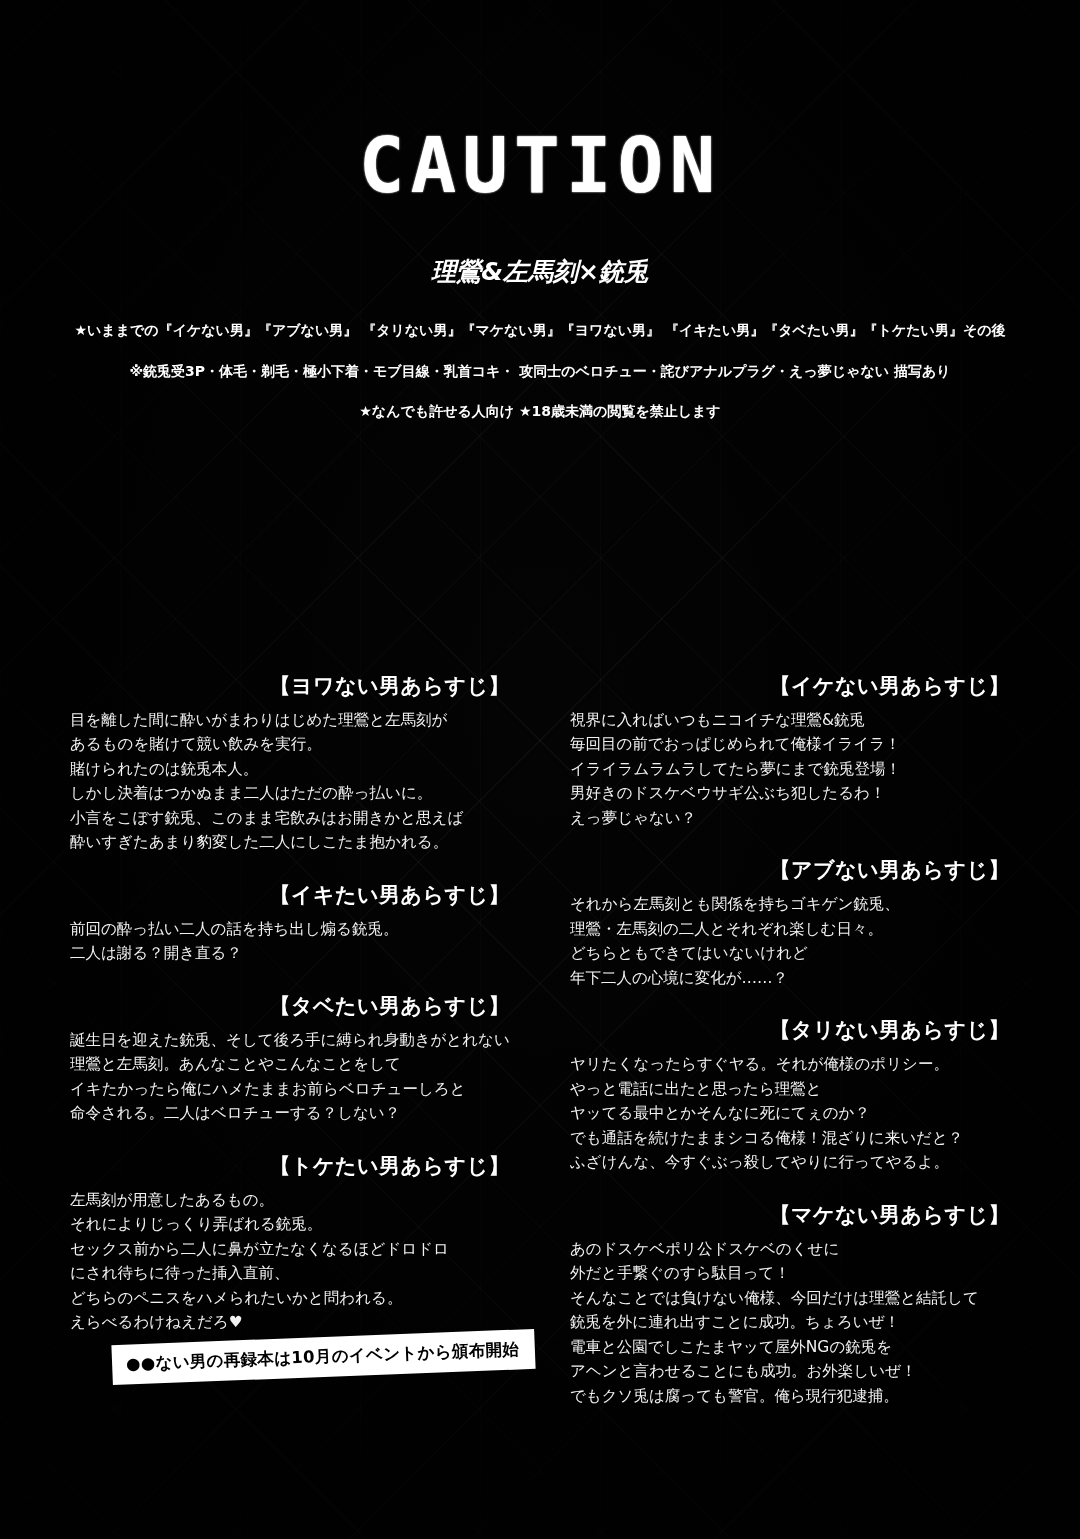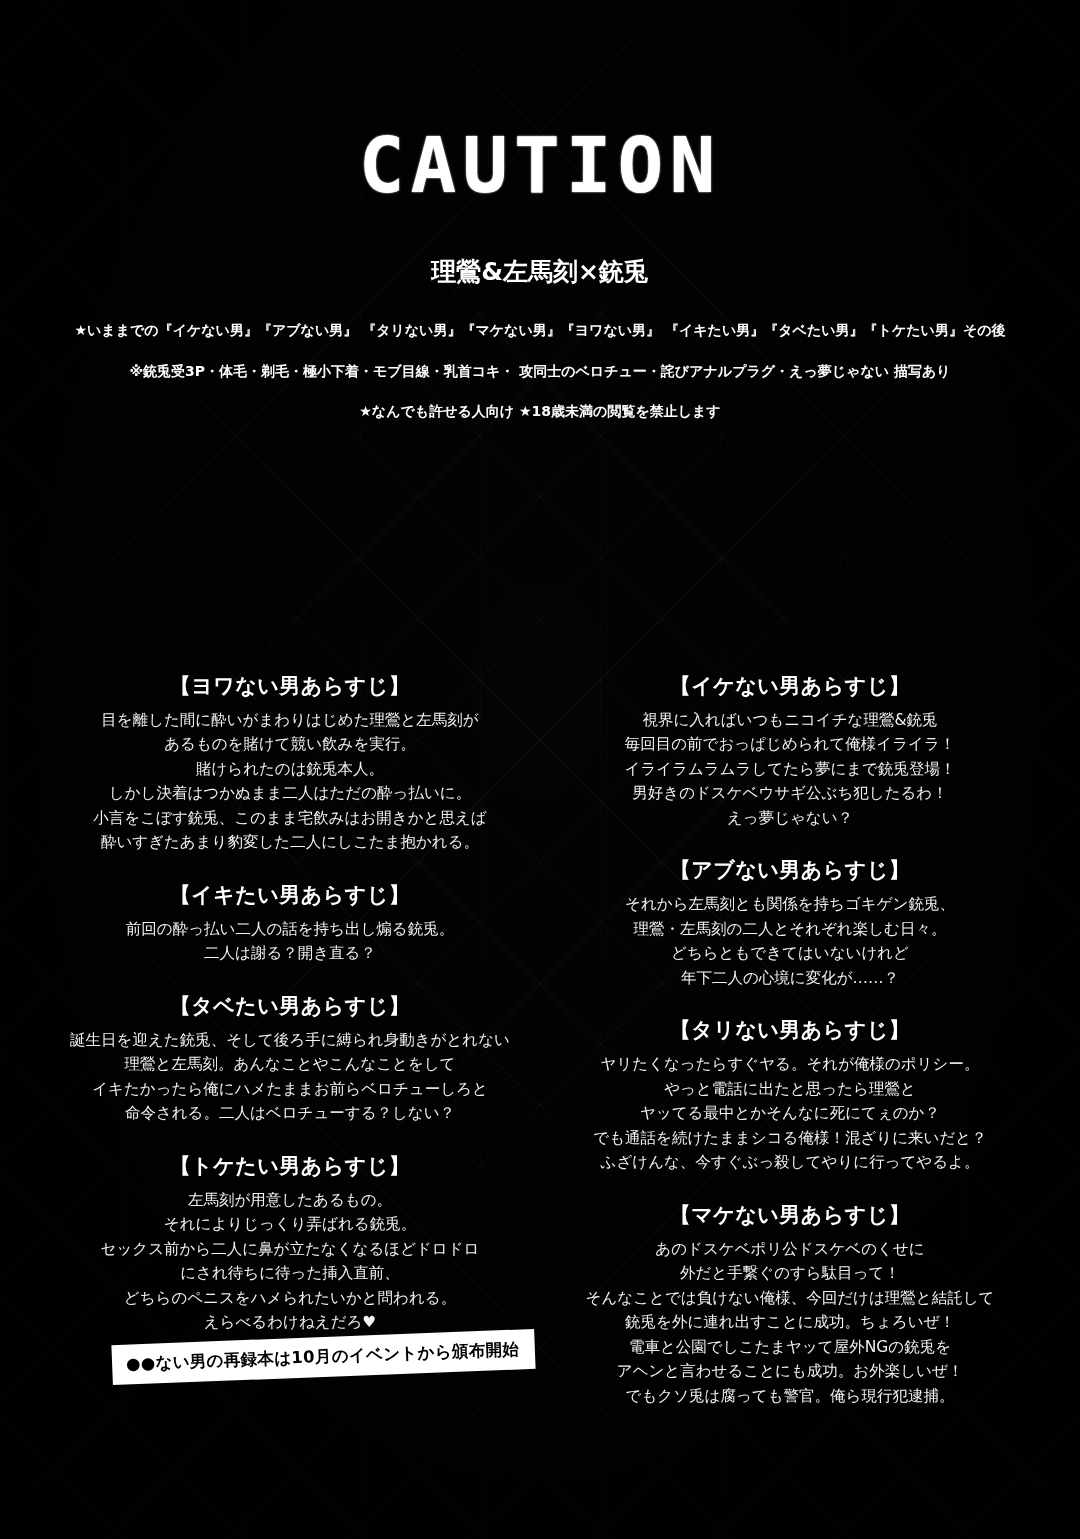--- a/index.html
+++ b/index.html
@@ -63,20 +63,21 @@
     line-height: 1;
     text-shadow: 0 0 2px #fff;
   }
 
   .pairing {
     text-align: center;
     font-size: 25px;
     font-weight: bold;
     margin-top: 50px;
     line-height: 1.45;
+    font-style: italic;
   }
   .pairing .sub {
     font-size: 23px;
   }
 
   .notes {
     text-align: center;
     font-size: 14px;
     line-height: 1.75;
     margin-top: 28px;
@@ -93,28 +94,28 @@
     display: flex;
     justify-content: center;
     gap: 60px;
   }
   .col {
     width: 440px;
   }
   .synopsis { margin-bottom: 26px; }
   .synopsis h3 {
     margin: 0 0 8px 0;
-    text-align: center;
+    text-align: right;
     font-size: 21px;
     font-weight: bold;
     letter-spacing: 0.5px;
   }
   .synopsis p {
     margin: 0;
-    text-align: center;
+    text-align: left;
     font-size: 15.5px;
     line-height: 1.58;
     white-space: pre-line;
     color: #f2f2f2;
   }
 
   
   .banner {
     position: absolute;
     left: 112px;

